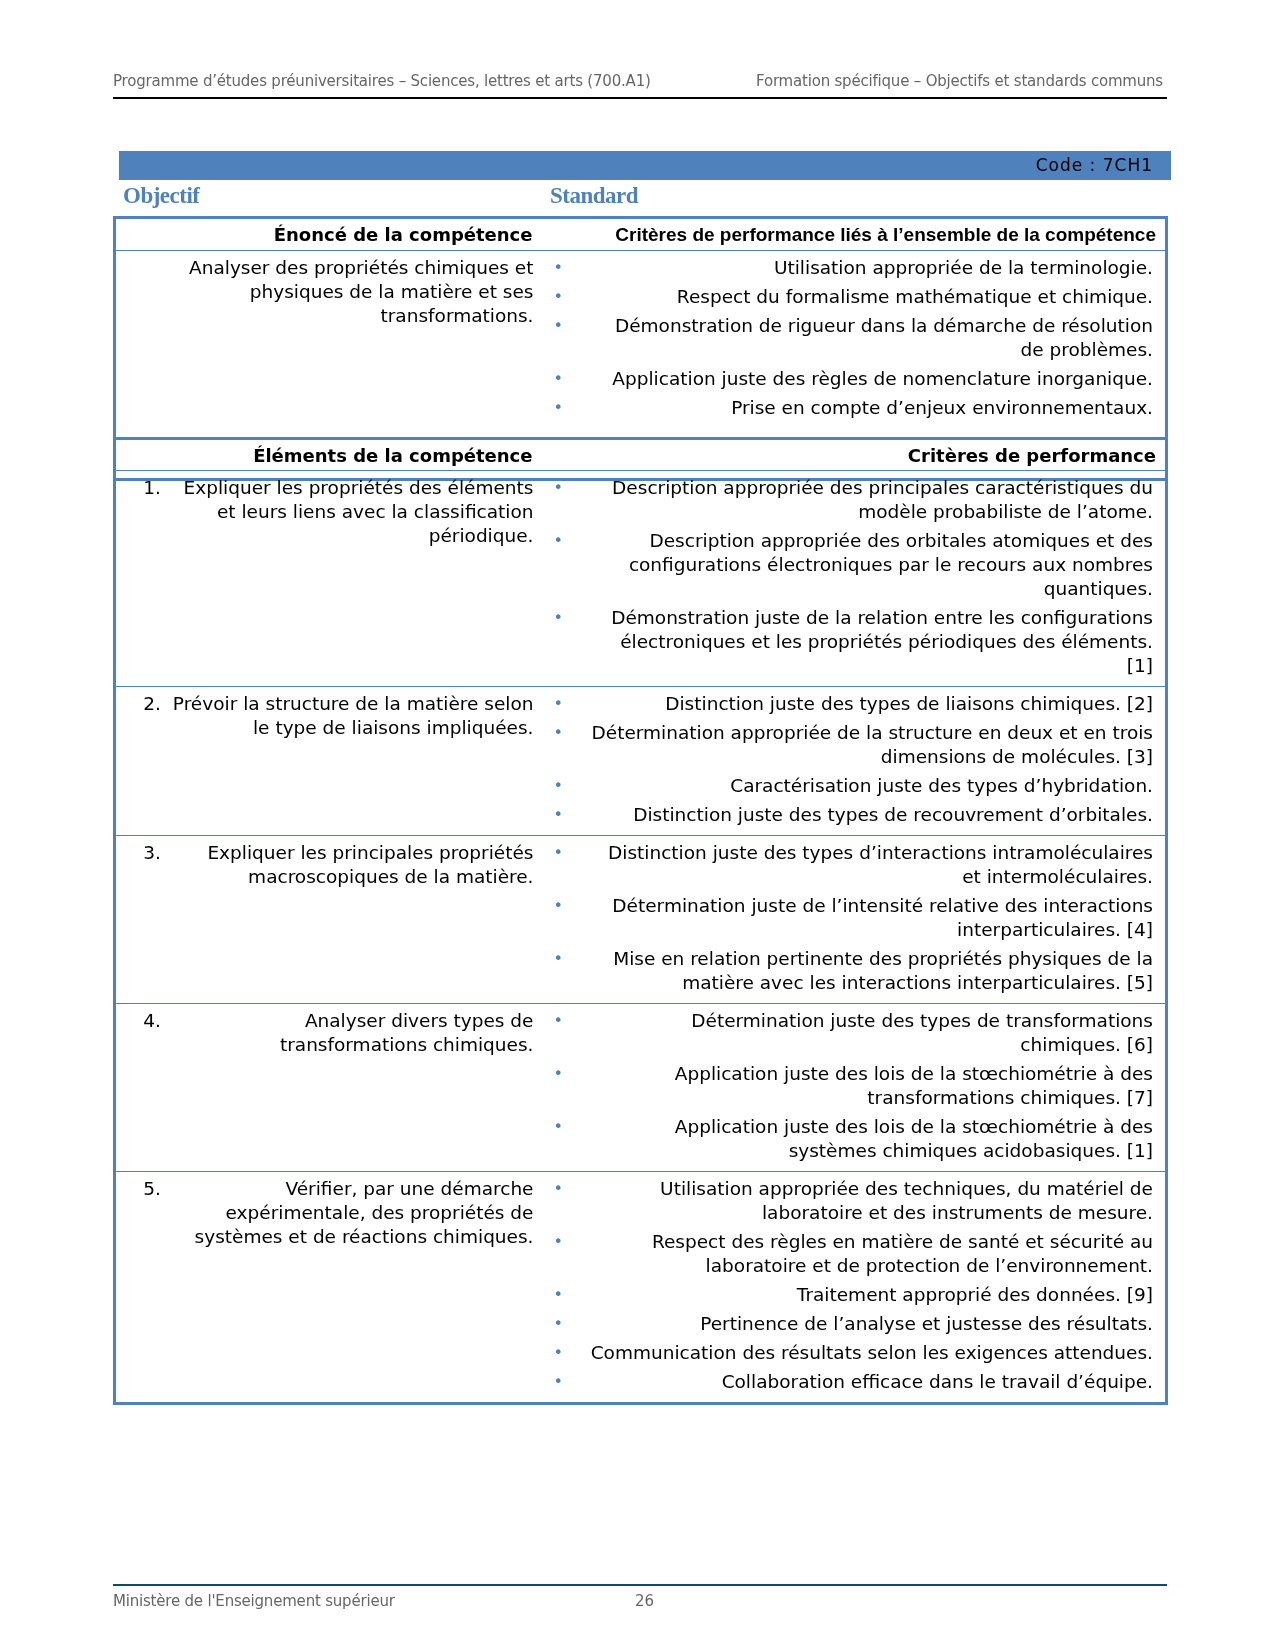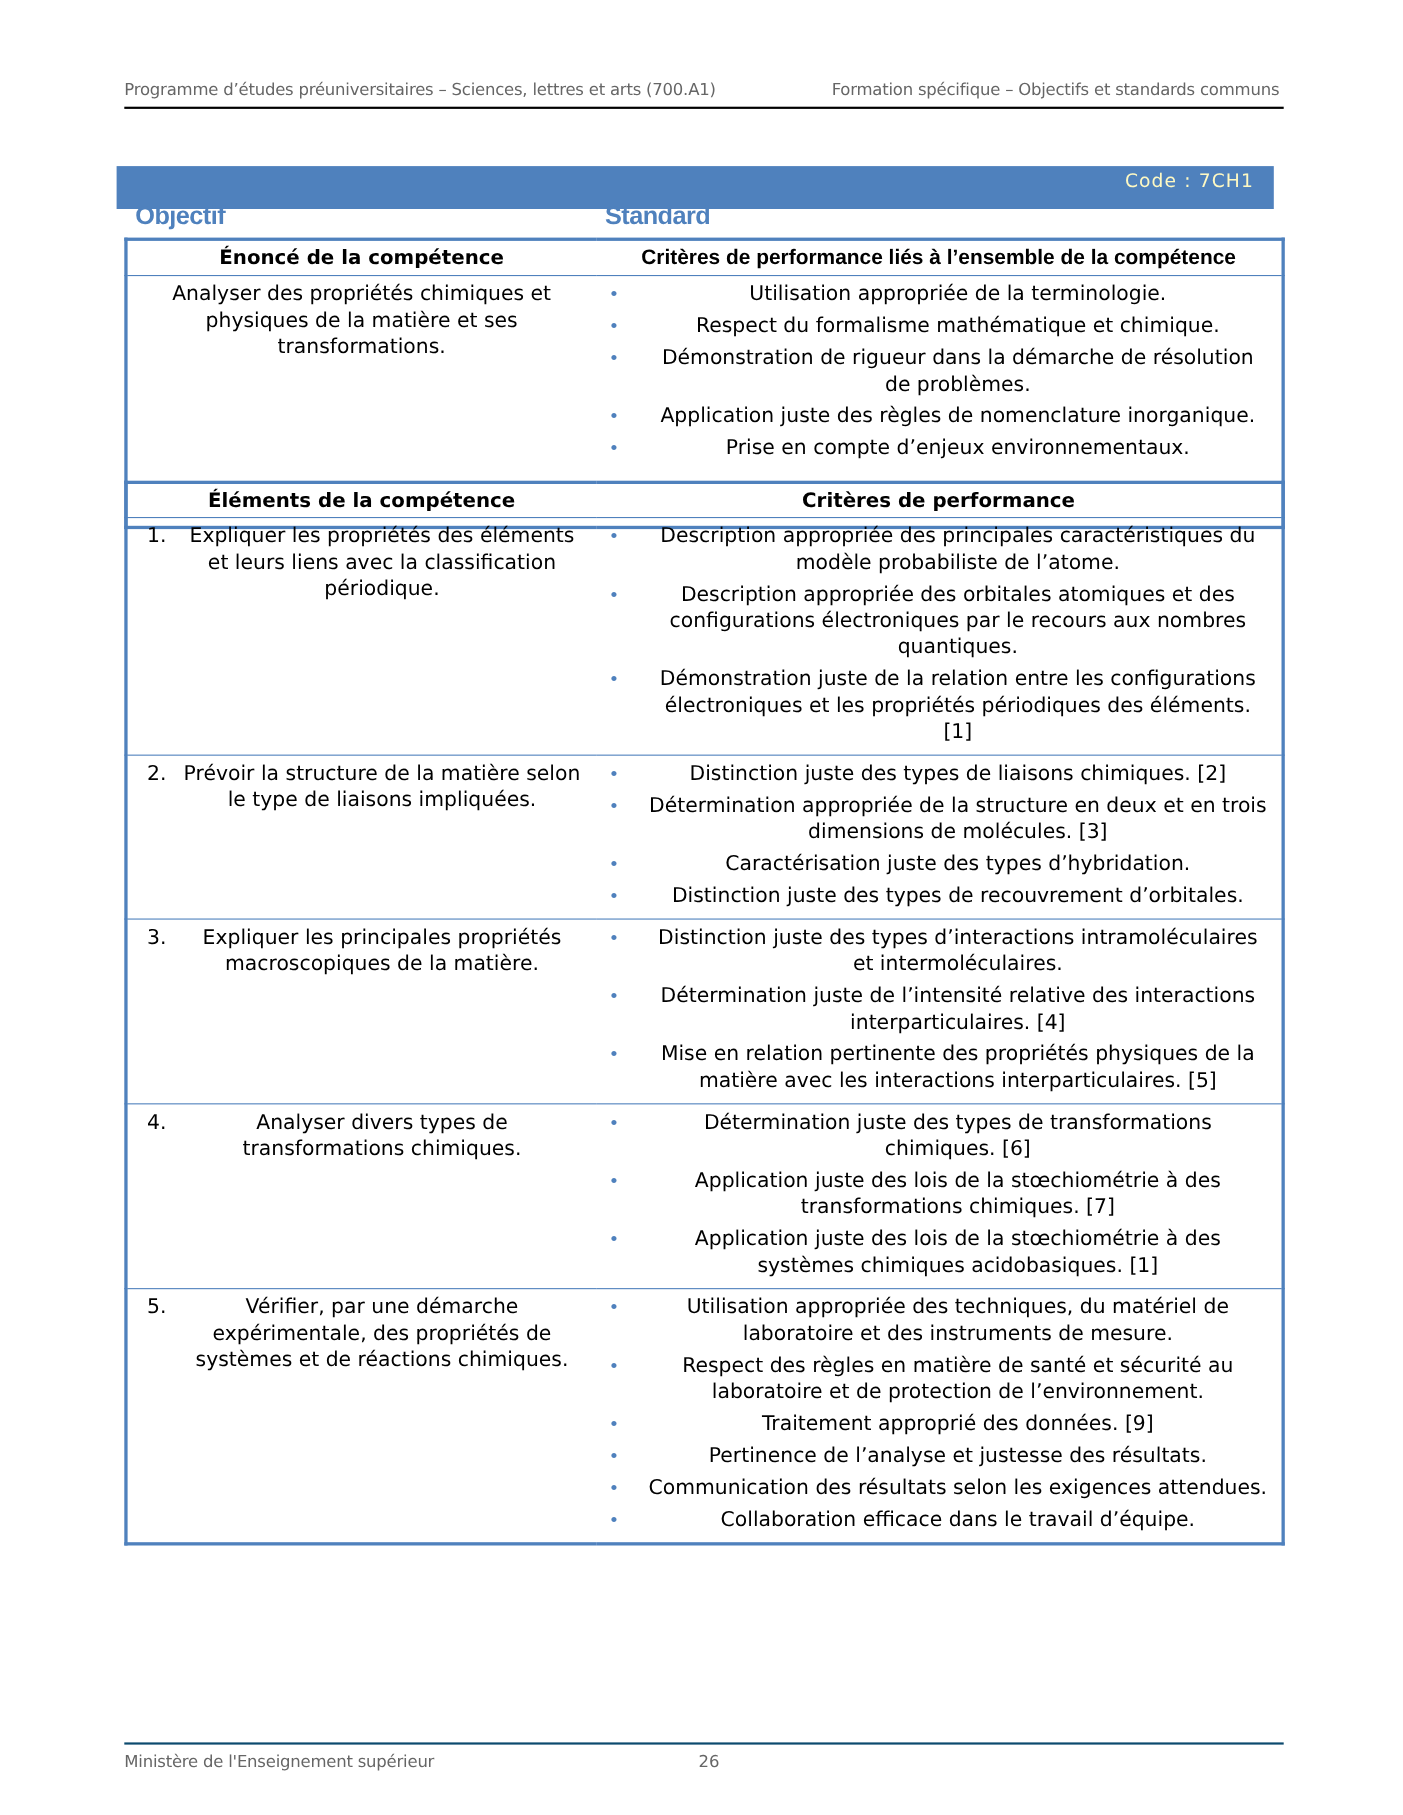--- a/index.html
+++ b/index.html
@@ -2,32 +2,32 @@
 <html><head>
 <meta charset="utf-8">
 <style>
   html, body { margin:0; padding:0; background:#ffffff; }
   body { width:1275px; height:1650px; position:relative; overflow:hidden;
          font-family:"DejaVu Sans", sans-serif; color:#000; }
   .page-header { position:absolute; left:113px; top:70px; width:1054px; height:27px;
          border-bottom:2px solid #000; font-size:15px; color:#666; }
   .page-header .left { position:absolute; left:0; top:2px; letter-spacing:-0.2px; }
   .page-header .right { position:absolute; right:4px; top:2px; letter-spacing:-0.2px;margin-left:12px; }
-  .code-bar { position:absolute; left:106px; top:151px; width:1052px; height:39px;
-         background:#4f81bd; color:#fef9c3; font-size:17px; }
+  .code-bar { position:absolute; left:119px; top:151px; width:1052px; height:29px;
+         background:#4f81bd; color:#000000; font-size:17px; }
   .code-bar span { position:absolute; right:18px; top:4px; letter-spacing:1px; }
   .col-heads { position:absolute; left:113px; top:183px; width:1052px; height:32px; }
   .col-heads .h { position:absolute; top:0; font-size:23px; font-weight:bold; color:#4f81bd;
-         font-family:Liberation Sans, sans-serif; letter-spacing:-0.5px; }
+         font-family:Liberation Serif, serif; letter-spacing:-0.5px; }
   .col-heads .h1 { left:10px; }
   .col-heads .h2 { left:437px; }
   table.comp { position:absolute; left:113px; width:1052px; border-collapse:collapse;
          border:3px solid #4f81bd; table-layout:fixed; }
   table.comp td, table.comp th { border-bottom:1px solid #4f81bd; vertical-align:top;
-         padding:0; text-align:center; }
+         padding:0; text-align:right; }
   table.comp tr:last-child td { border-bottom:none; }
   table.comp col.c1 { width:427px; }
   table.comp col.c2 { width:625px; }
   .th { font-weight:bold; font-size:18px; padding:5px 9px 4px 9px !important; height:20px; }
   .th2 { font-family:"Liberation Sans", sans-serif; font-size:19px; }
   .cell-left { font-size:18.5px; line-height:24px; padding:5px 8px 8px 8px !important; }
   .num-item { display:flex; }
   .num-item .n { width:37px; flex:none; }
   .num-item .t { flex:1; }
   ul.crit { list-style:none; margin:0; padding:5px 12px 8px 10px; }

